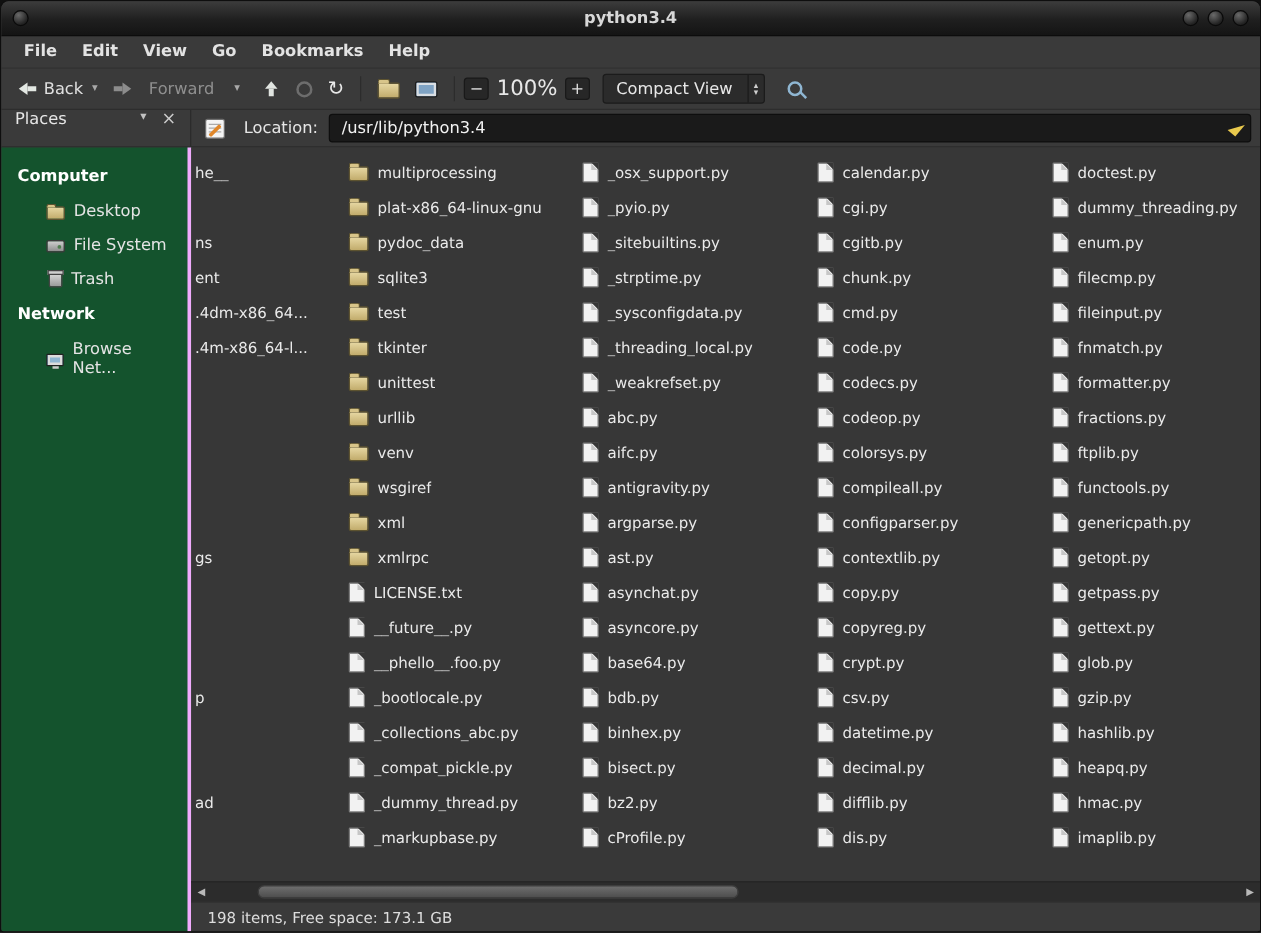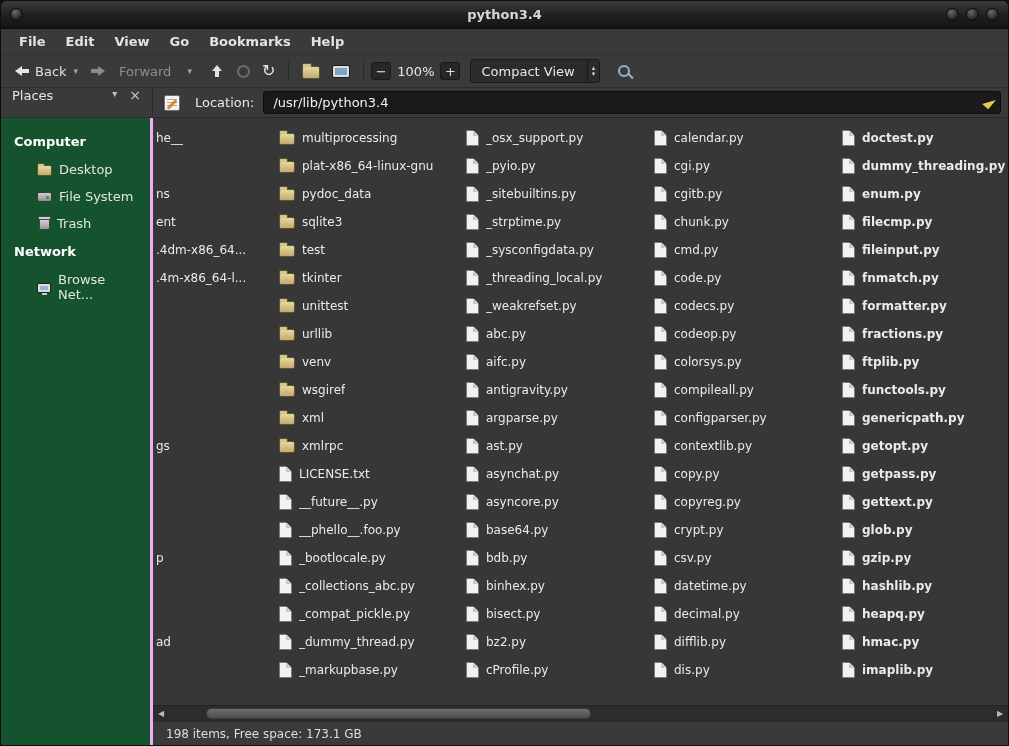--- a/index.html
+++ b/index.html
@@ -43,21 +43,21 @@
 
   .ticon-folder { width:18px; height:13px; background:linear-gradient(#e6d7a2,#c2ac6c); border:1px solid #5d5330;
                   border-radius:2px; position:relative; margin-top:3px; }
   .ticon-folder::before { content:""; position:absolute; top:-4px; left:-1px; width:8px; height:3px; background:#d8c58a;
                   border:1px solid #5d5330; border-bottom:none; border-radius:2px 2px 0 0; }
   .icon-monitor { width:18px; height:13px; border:1px solid #1c1c1c; border-radius:2px; background:#7fa3c4;
                   box-shadow: inset 0 0 0 2px #d9dee3; position:relative; }
 
   .zoombtn { width:20px; height:18px; background:#272727; border:1px solid #191919; border-radius:3px;
              color:#dedede; display:flex; align-items:center; justify-content:center; font-size:13px; line-height:1; }
-  .zoom-label { color:#e8e8e8; font-size:13px; margin:0 6px; }
+  .zoom-label { color:#e8e8e8; font-size:17px; margin:0 6px; }
 
   .combo { display:flex; align-items:center; background:#2b2b2b; border:1px solid #1b1b1b; border-radius:3px;
            height:24px; padding:0 0 0 10px; color:#e8e8e8; font-size:13px; min-width:122px; margin-left:10px; }
   .combo-label { padding-right:12px; }
   .spinner { display:flex; flex-direction:column; justify-content:center; height:100%; padding:0 4px;
              border-left:1px solid #1b1b1b; color:#cfcfcf; font-size:7px; line-height:6px; text-align:center; }
 
   .icon-search { position:relative; width:12px; height:12px; border:2px solid #8fb6d2; border-radius:50%; display:inline-block; }
   .icon-search::after { content:""; position:absolute; width:7px; height:2px; background:#8fb6d2;
                         transform:rotate(45deg); right:-6px; bottom:-2px; }
@@ -93,21 +93,21 @@
   .si-drive { width:15px; height:10px; background:linear-gradient(#cfcfcf,#8e8e8e); border:1px solid #3a3a3a; border-radius:2px; position:relative; }
   .si-drive::after { content:""; position:absolute; right:2px; top:3px; width:3px; height:3px; border-radius:50%; background:#4f7d4f; }
   .si-trash { width:11px; height:12px; background:linear-gradient(#d8d8d8,#9a9a9a); border:1px solid #444; border-radius:1px 1px 2px 2px; position:relative; margin-left:2px; }
   .si-trash::before { content:""; position:absolute; top:-3px; left:-2px; width:11px; height:2px; background:#cfcfcf; border:1px solid #444; }
   .si-network { width:14px; height:10px; border:1px solid #222; background:#8fb6d2; box-shadow:inset 0 0 0 2px #dcdcdc; border-radius:1px; position:relative; margin-top:1px; }
   .si-network::after { content:""; position:absolute; left:4px; bottom:-3px; width:5px; height:2px; background:#cccccc; }
 
   .rightcol { flex:1; display:flex; flex-direction:column; min-width:0; background:#373737; }
   .filepane { flex:1; display:flex; padding-top:6px; overflow:hidden; min-height:0; }
   .fcol { display:flex; flex-direction:column; flex:0 0 auto; overflow:hidden; }
-  .fcol-0 { width:123px; } .fcol-1 { width:187px; } .fcol-2 { width:188px; } .fcol-3 { width:188px; } .fcol-4 { flex:1 1 auto;font-weight:bold; }
+  .fcol-0 { width:123px; } .fcol-1 { width:187px; } .fcol-2 { width:188px; } .fcol-3 { width:188px; } .fcol-4 { flex:1 1 auto; }
   .file-row { height:28px; flex:0 0 28px; display:flex; align-items:center; gap:7px; padding-left:3px;
               color:#eaeaea; font-size:12px; white-space:nowrap; overflow:hidden; }
   .fname { overflow:hidden; text-overflow:clip; }
   .fi { flex:0 0 auto; }
   .fi-folder { width:16px; height:12px; background:linear-gradient(#e6d7a2,#c2ac6c); border:1px solid #5d5330; border-radius:2px; position:relative; margin-top:2px; }
   .fi-folder::before { content:""; position:absolute; top:-4px; left:-1px; width:7px; height:3px; background:#d8c58a;
                        border:1px solid #5d5330; border-bottom:none; border-radius:2px 2px 0 0; }
   .fi-file { width:13px; height:16px; background:#f2f2f2; border:1px solid #7c7c7c; border-radius:1px; position:relative; }
   .fi-file::before { content:""; position:absolute; top:-1px; right:-1px; width:0; height:0;
                      border-top:6px solid #373737; border-left:6px solid transparent; }

